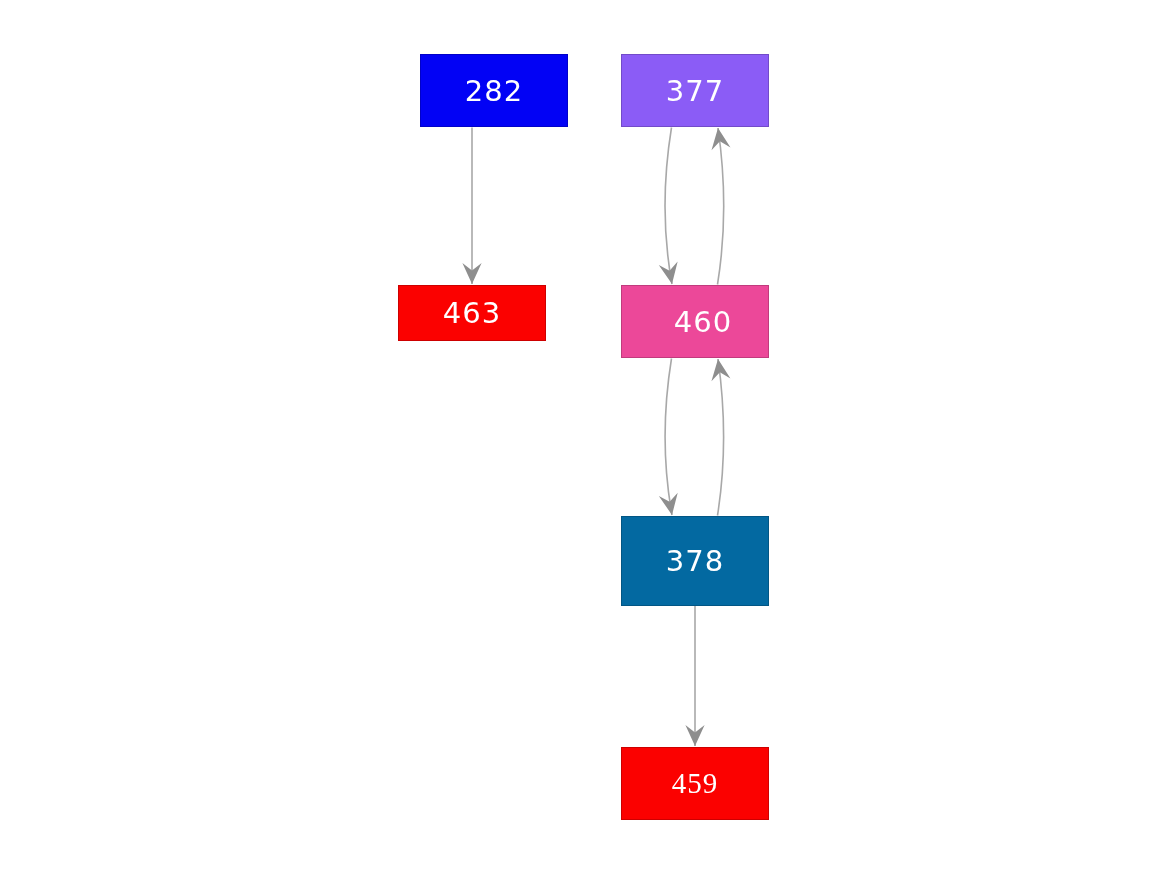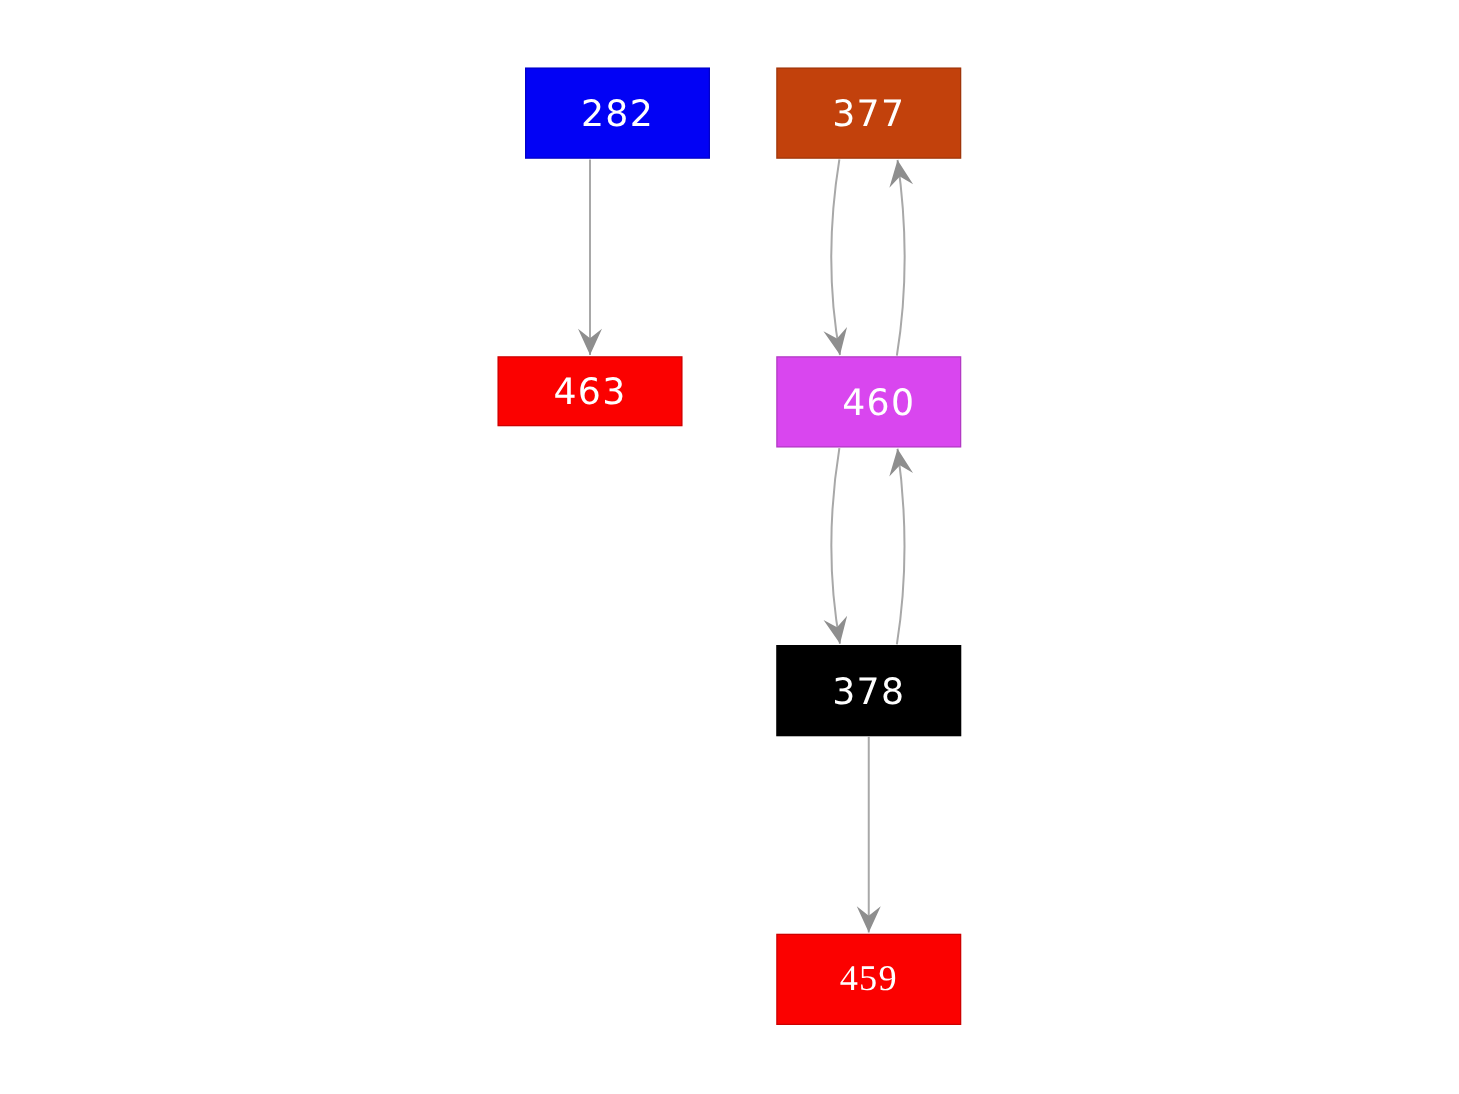--- a/index.html
+++ b/index.html
@@ -55,18 +55,18 @@
 
     <path class="edge" d="M 671.5 358.5 C 663 411 663 465 672 515" fill="none" stroke-width="1.6" marker-end="url(#arrowhead)" stroke="#a8a8a8"></path>
 
     <path class="edge" d="M 717.5 515.5 C 725.5 465 725.5 412 718 359" fill="none" stroke-width="1.6" marker-end="url(#arrowhead)" stroke="#a8a8a8"></path>
 
     <path class="edge" d="M 695 589.5 L 695 746" fill="none" stroke-width="1.6" marker-end="url(#arrowhead)" stroke="#a8a8a8"></path>
   </svg>
 
   <div class="node" style="left: 398px; top: 54px; width: 148px; height: 73px; background: rgb(2, 2, 245); color: rgb(255, 255, 255); margin-left: 22px;">282</div>
   <div class="node" style="left: 398px; top: 285px; width: 148px; height: 56px; background: rgb(251, 1, 0); color: rgb(255, 255, 255);">463</div>
-  <div class="node" style="left: 621px; top: 54px; width: 148px; height: 73px; background: #c2410c; color: rgb(255, 255, 255);">377</div>
-  <div class="node" style="left: 621px; top: 285px; width: 148px; height: 73px; background: #d946ef; color: rgb(255, 255, 255); padding-left: 16px;">460</div>
-  <div class="node" style="left: 621px; top: 516px; width: 148px; height: 73px; background: #000000; color: rgb(255, 255, 255);">378</div>
+  <div class="node" style="left: 621px; top: 54px; width: 148px; height: 73px; background: #8b5cf6; color: rgb(255, 255, 255);">377</div>
+  <div class="node" style="left: 621px; top: 285px; width: 148px; height: 73px; background: #ec4899; color: rgb(255, 255, 255); padding-left: 16px;">460</div>
+  <div class="node" style="left: 621px; top: 516px; width: 148px; height: 90px; background: #0369a1; color: rgb(255, 255, 255);">378</div>
   <div class="node" style="left: 621px; top: 747px; width: 148px; height: 73px; background: rgb(251, 1, 0); color: rgb(255, 255, 255); font-family: Liberation Serif, serif;">459</div>
 
 </div>
 
 </body></html>

